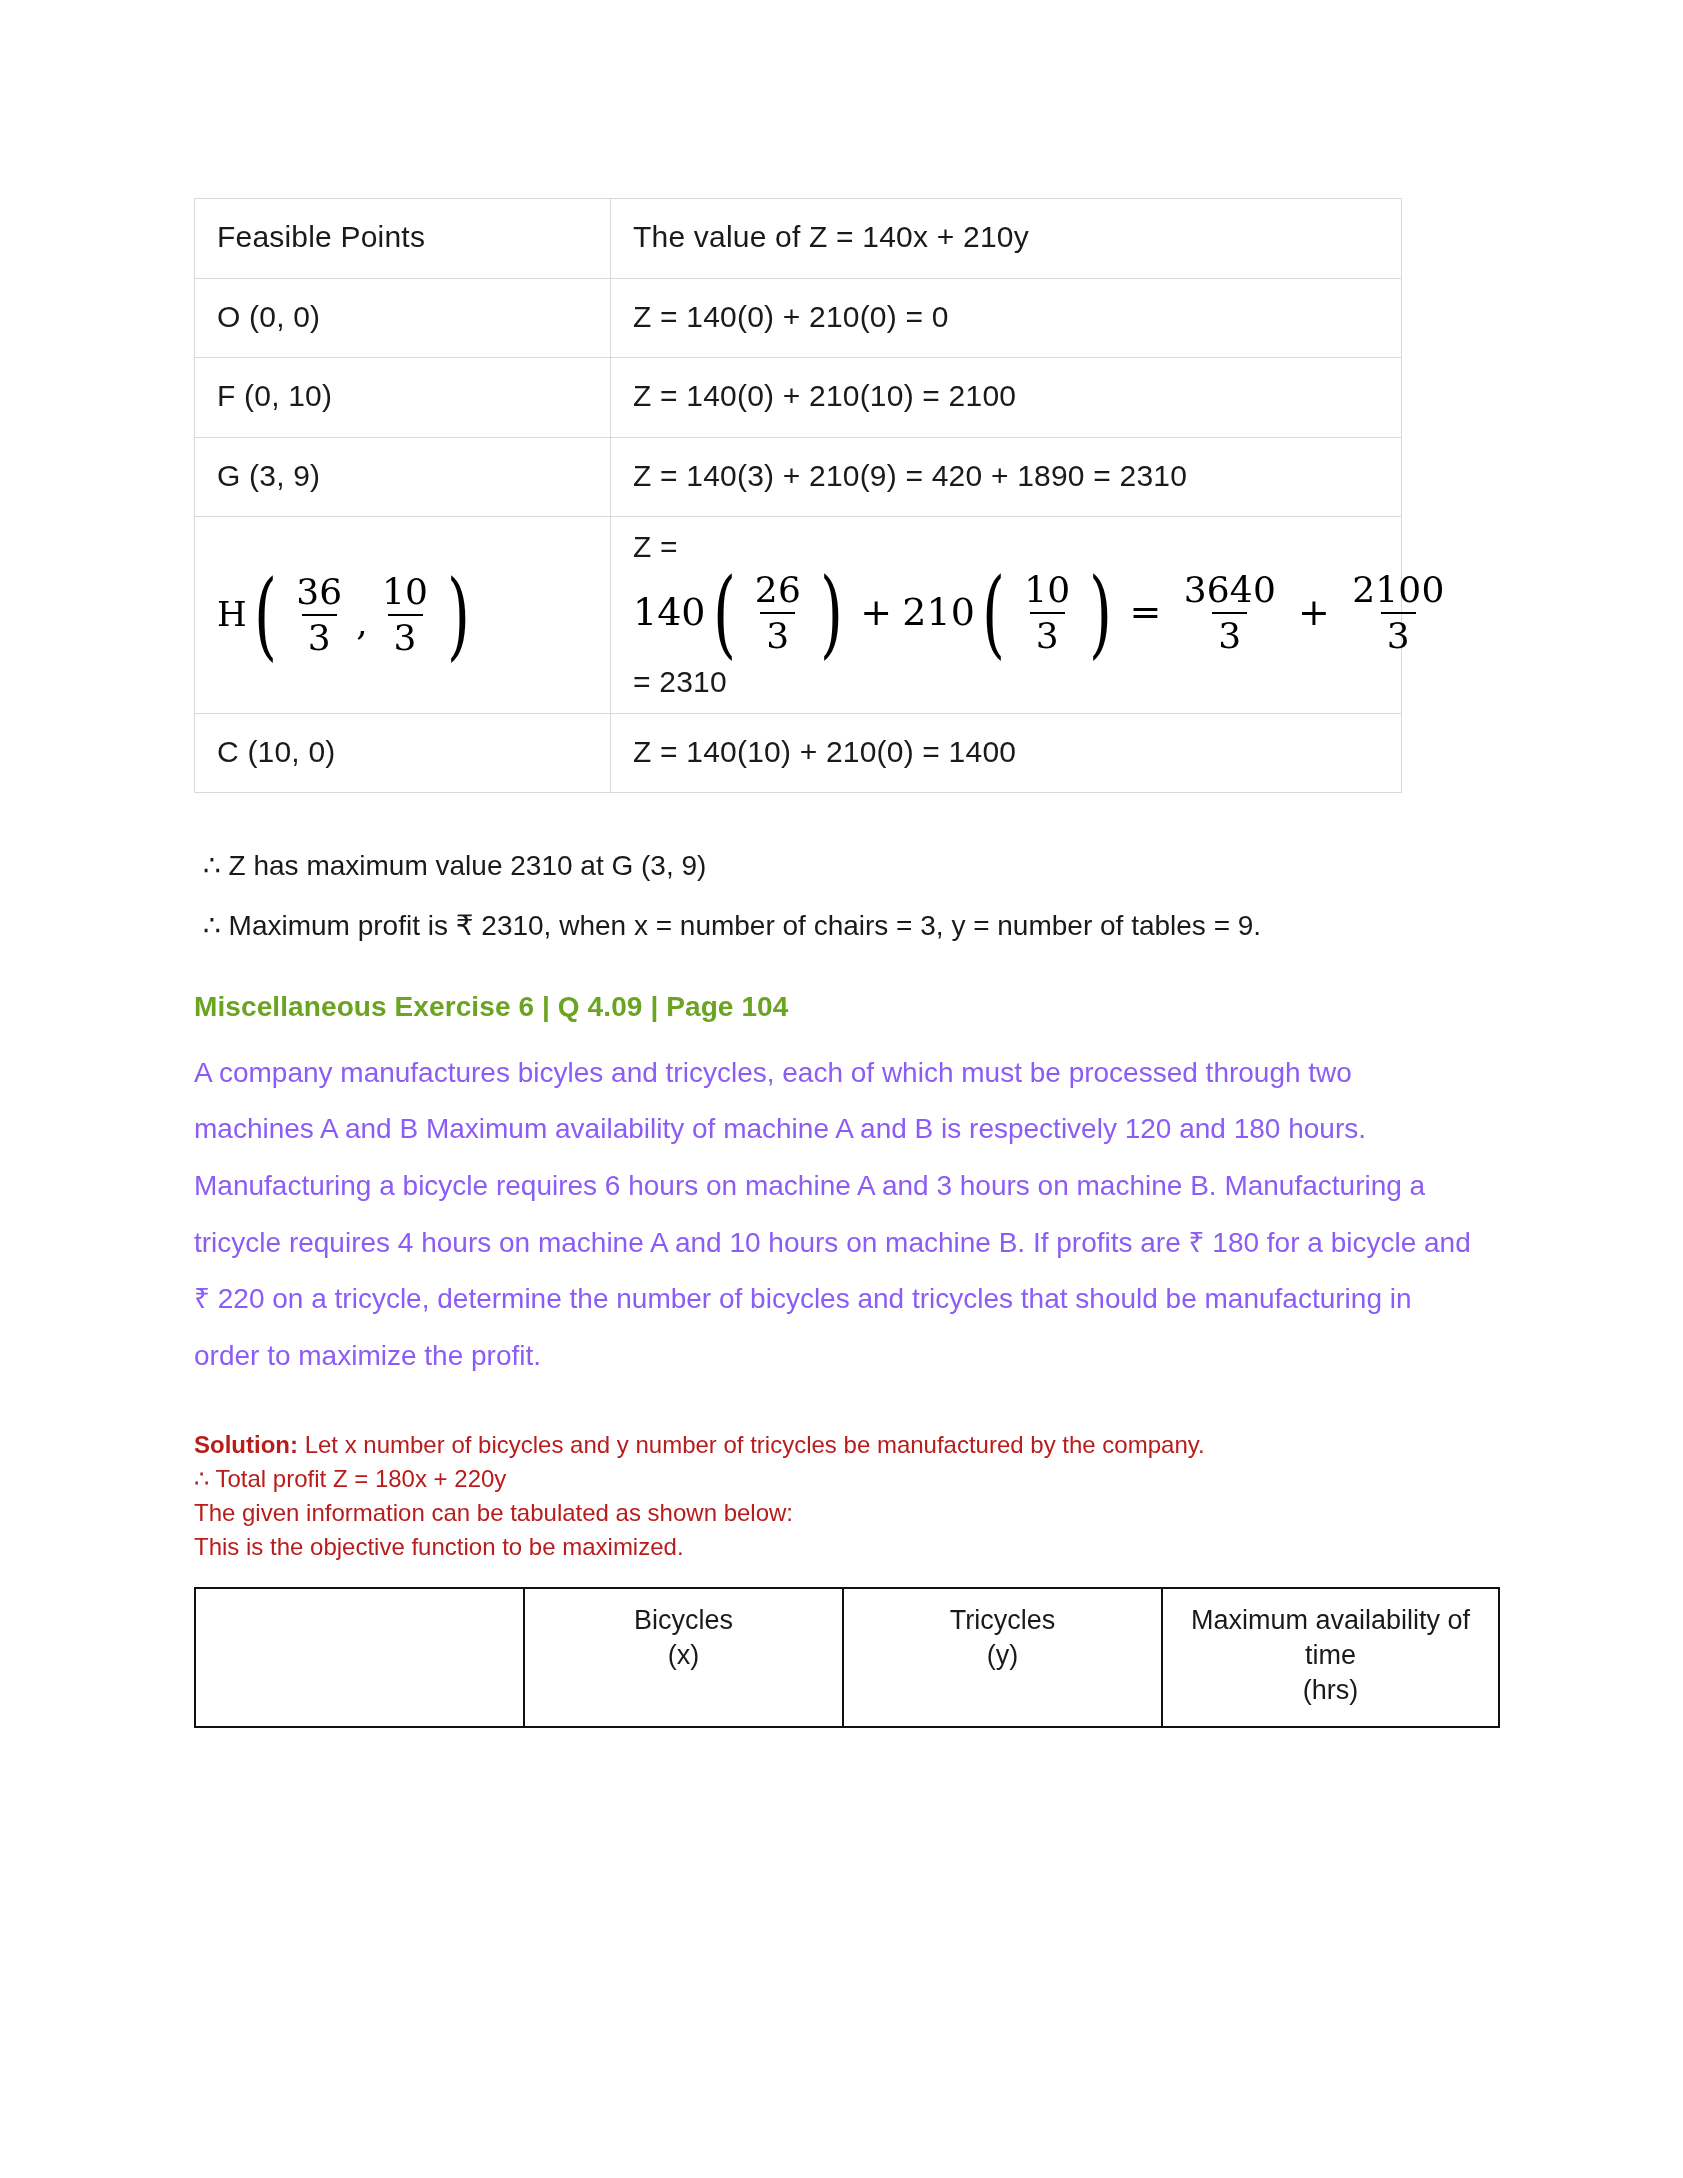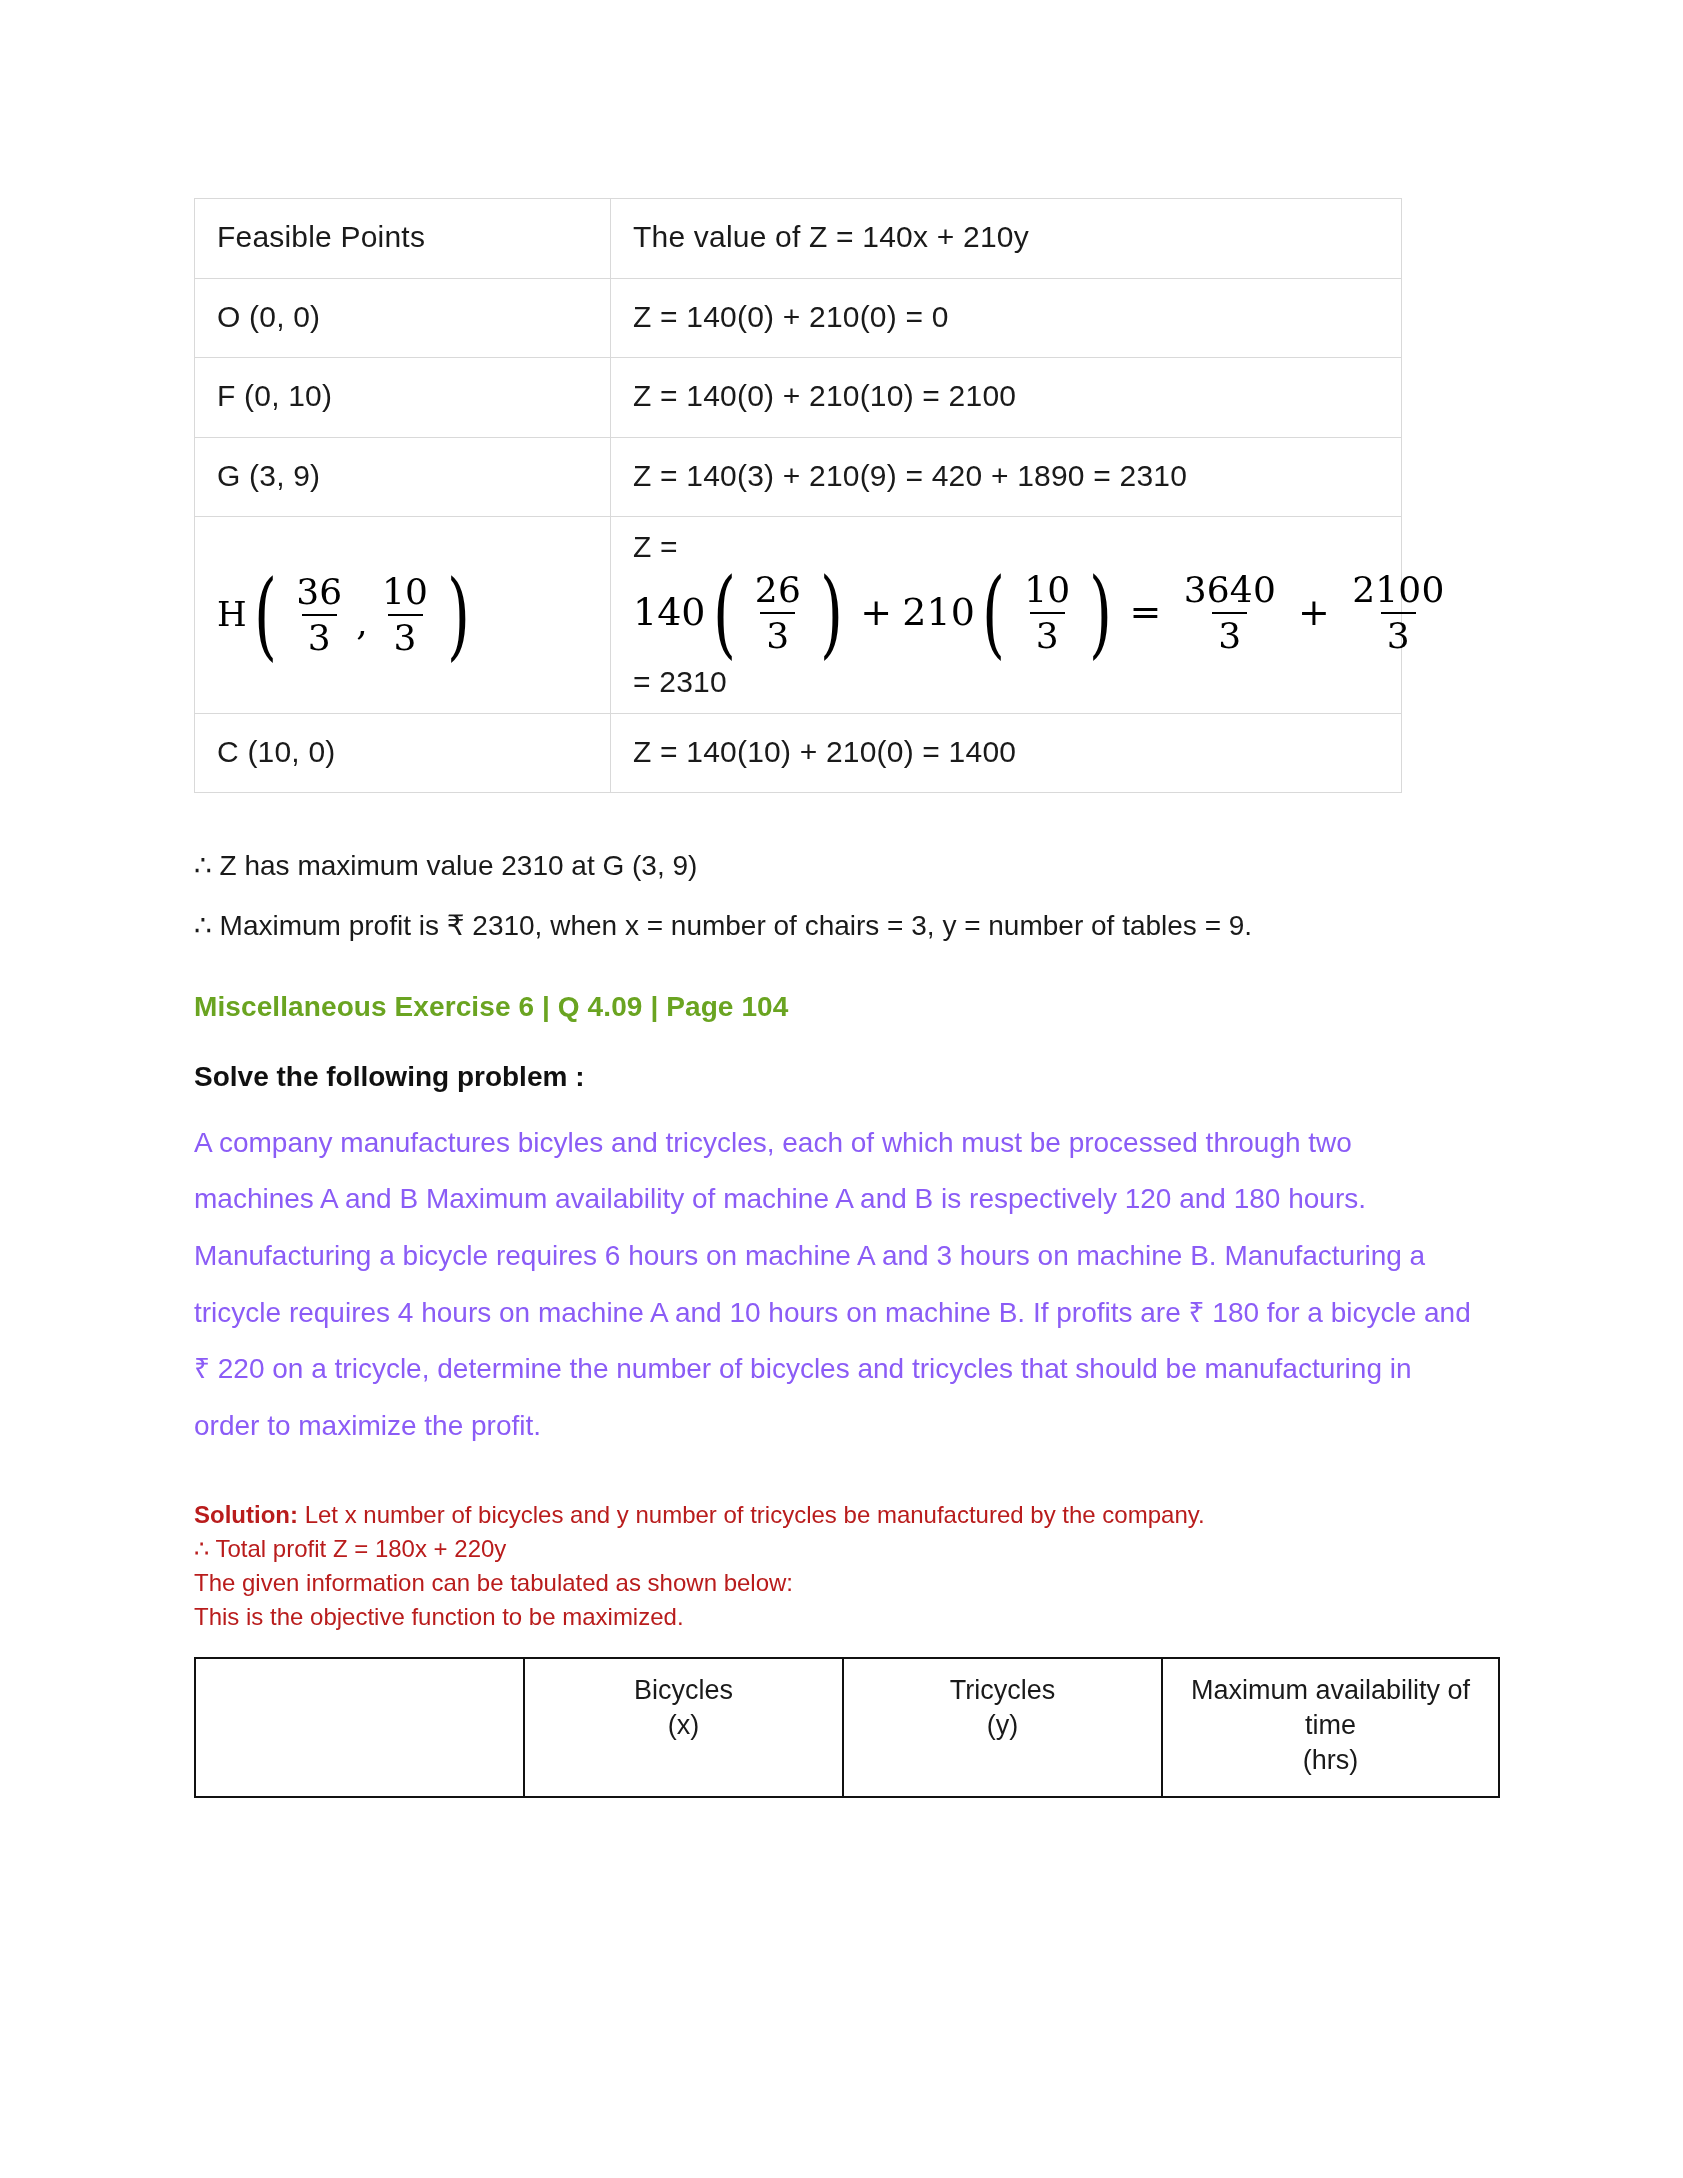--- a/index.html
+++ b/index.html
@@ -100,21 +100,21 @@
     font-size: 30px;
     font-family: "Liberation Sans", sans-serif;
     display: block;
     margin-top: 6px;
   }
 
   
   .concl {
     font-size: 28px;
     line-height: 1.55;
-    margin: 0;
+    margin: 9px;
     color: #1a1a1a;
   }
   .concl.first { margin-top: 51px; }
   .concl.second { margin-top: 16px; }
 
   .green-head {
     color: #6aa421;
     font-weight: bold;
     font-size: 28px;
     margin-top: 44px;
@@ -248,21 +248,20 @@
           <td class="cell-plain">Z = 140(10) + 210(0) = 1400</td>
         </tr>
       </tbody>
     </table>
 
     <p class="concl first">∴ Z has maximum value 2310 at G (3, 9)</p>
     <p class="concl second">∴ Maximum profit is ₹ 2310, when x = number of chairs = 3, y = number of tables = 9.</p>
 
     <div class="green-head">Miscellaneous Exercise 6 | Q 4.09 | Page 104</div>
 
-    <div class="bold-q">Solve the following problem :</div>
     <div class="problem">A company manufactures bicyles and tricycles, each of which must be processed through two machines A and B Maximum availability of machine A and B is respectively 120 and 180 hours. Manufacturing a bicycle requires 6 hours on machine A and 3 hours on machine B. Manufacturing a tricycle requires 4 hours on machine A and 10 hours on machine B. If profits are ₹ 180 for a bicycle and ₹ 220 on a tricycle, determine the number of bicycles and tricycles that should be manufacturing in order to maximize the profit.</div>
 
     <div class="solution">
       <span><b>Solution:</b><span> Let x number of bicycles and y number of tricycles be manufactured by the company.</span></span>
       <span class="tight">∴ Total profit Z = 180x + 220y</span>
       <span class="tight">The given information can be tabulated as shown below:</span>
       <span class="tight">This is the objective function to be maximized.</span>
     </div>
 
     <table class="bt-table">

